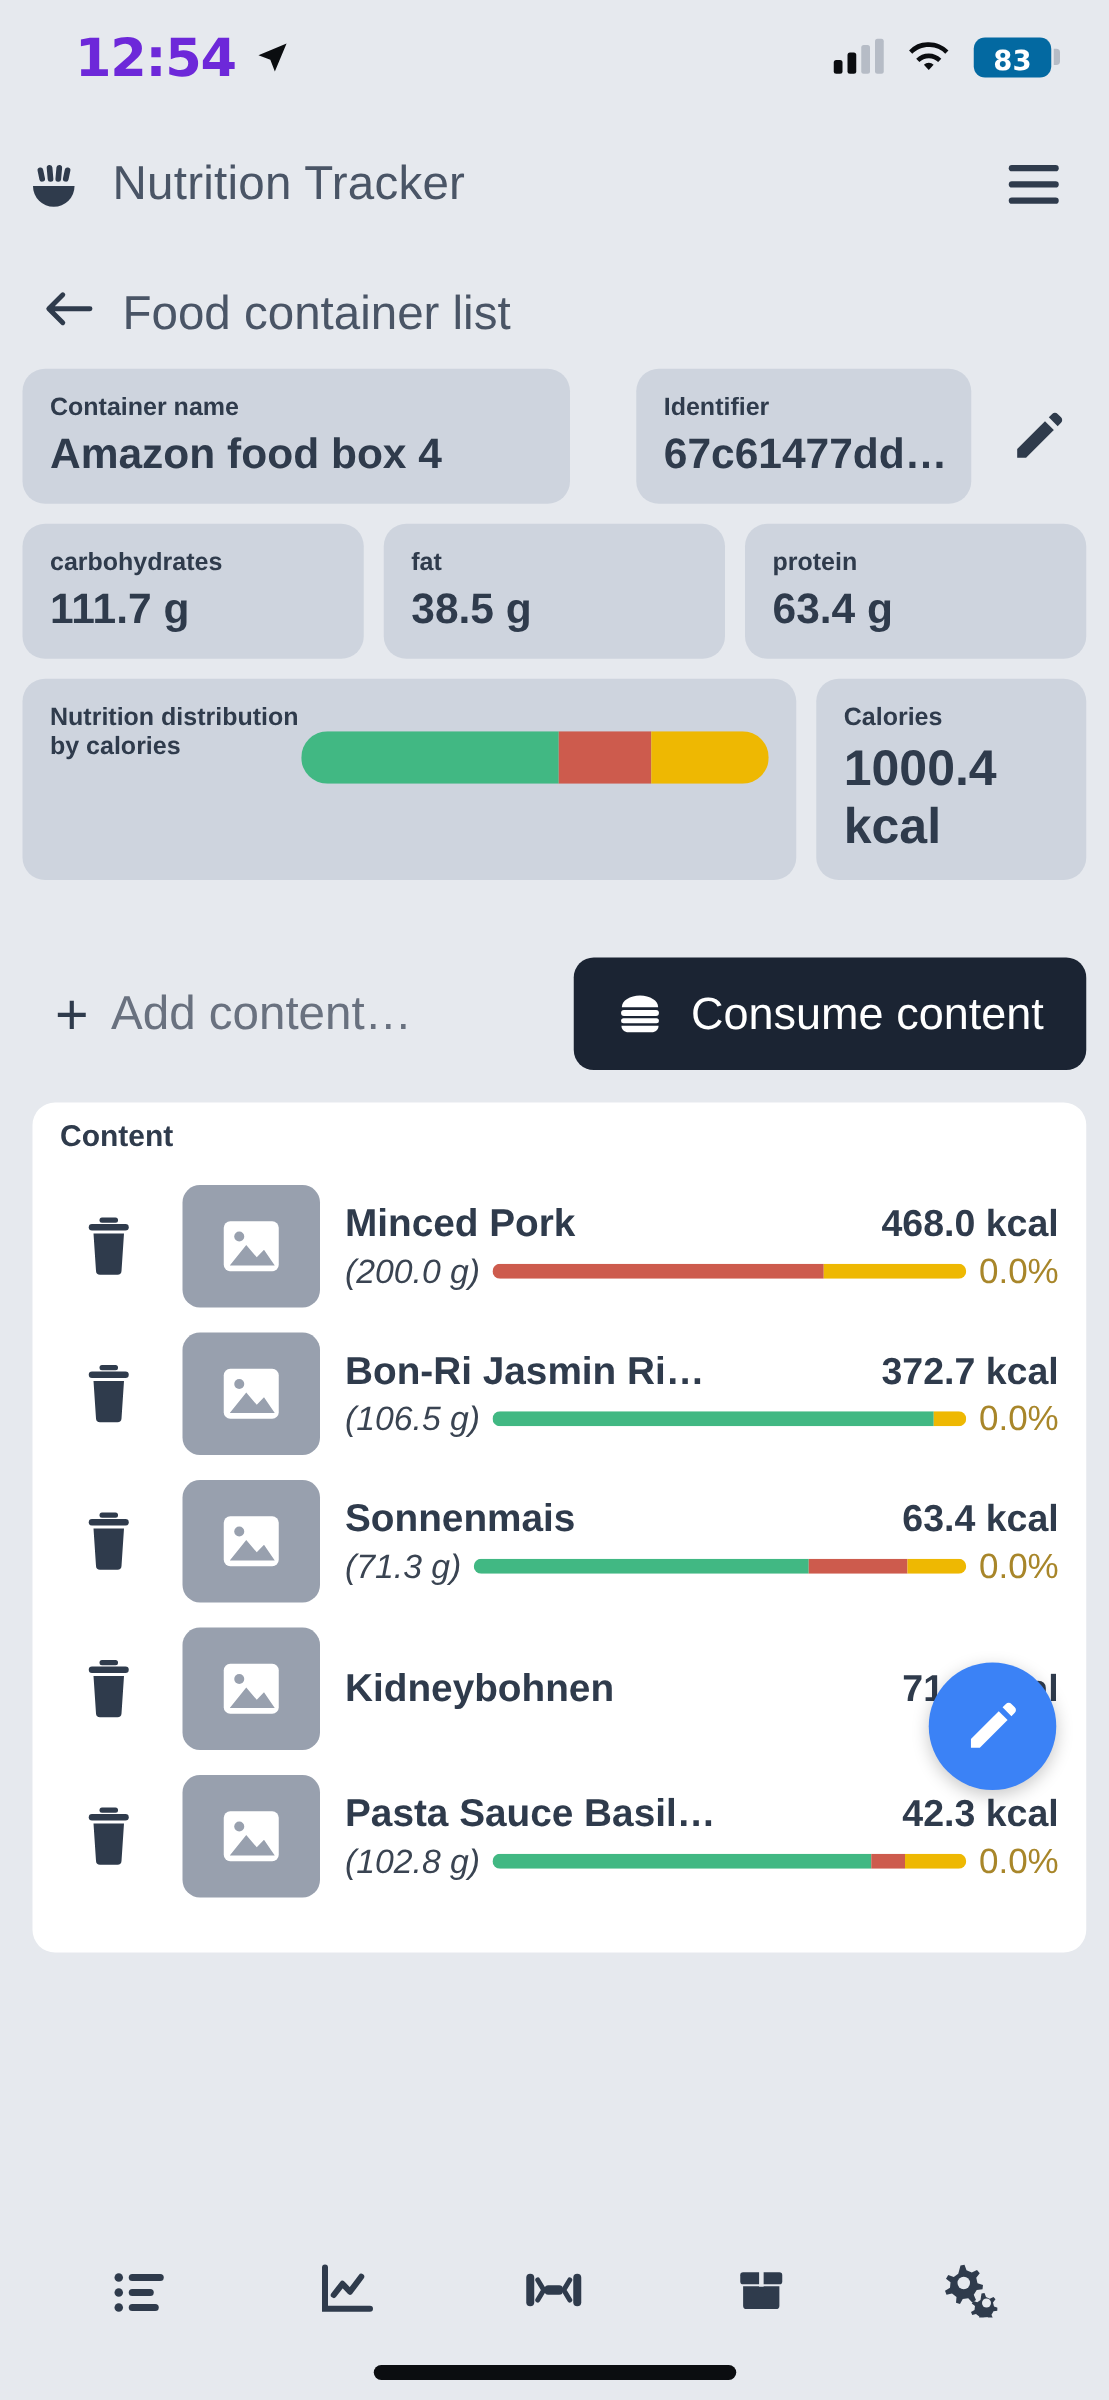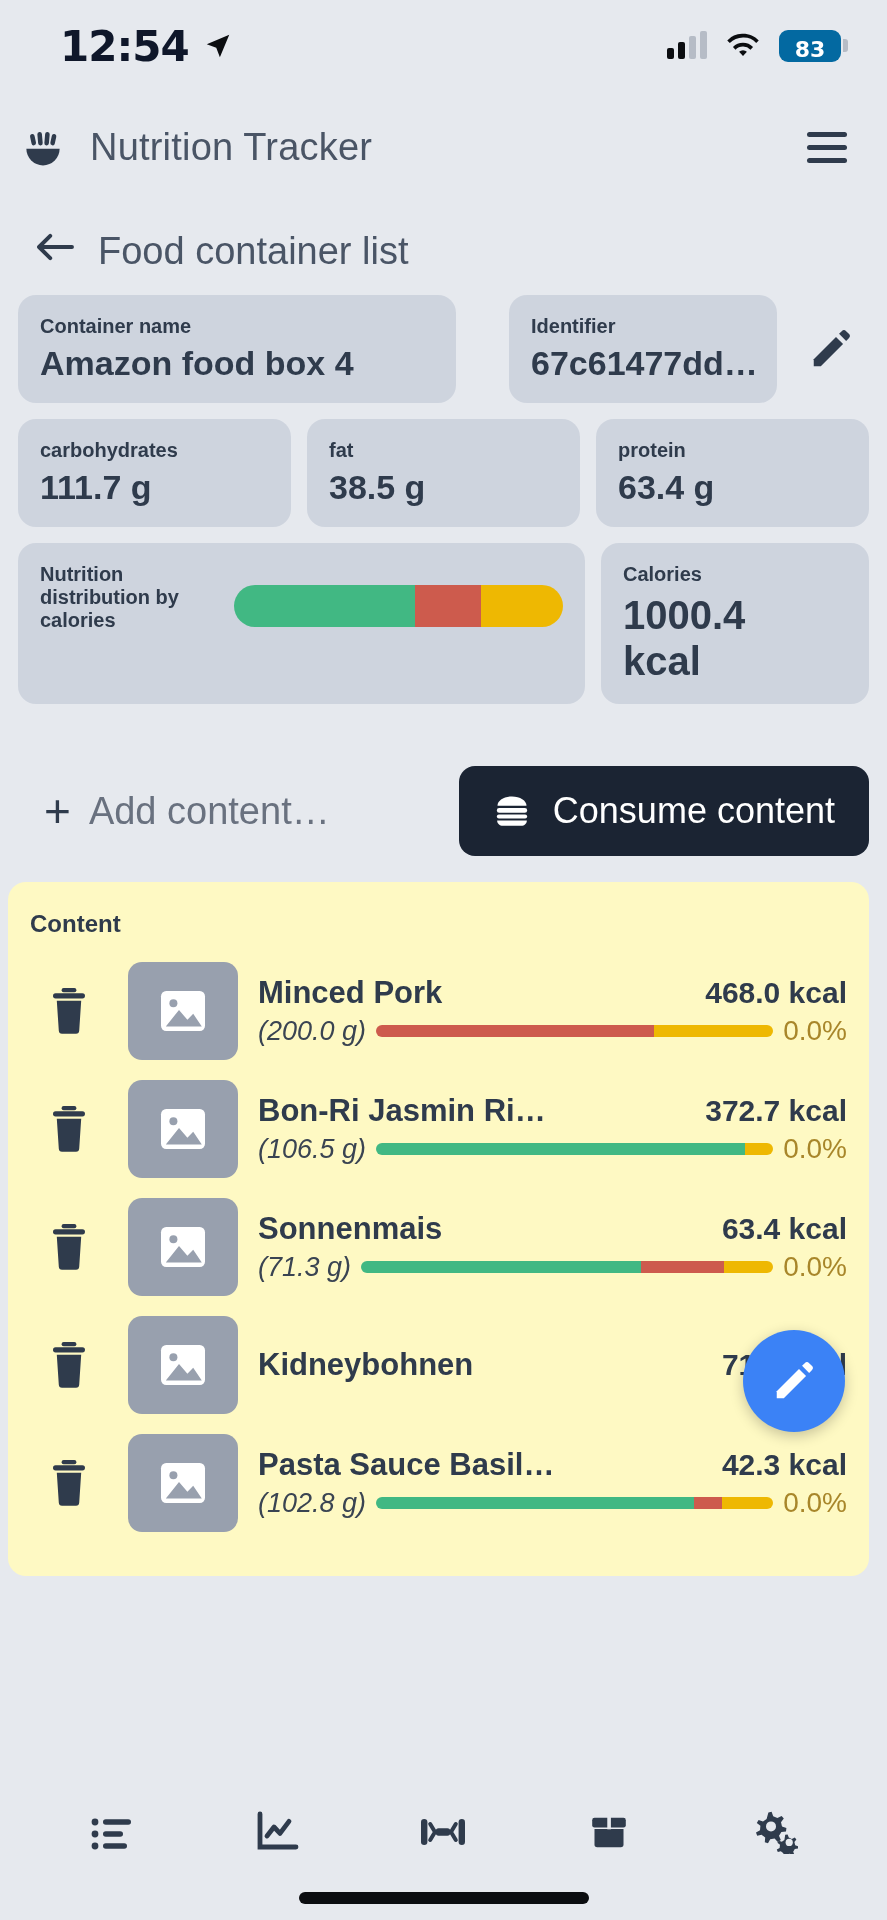--- a/index.html
+++ b/index.html
@@ -11,21 +11,21 @@
     overflow:hidden;
     position:relative;
   }
 
   
   .statusbar{
     height:92px; display:flex; align-items:center;
     justify-content:space-between; padding:0 46px 0 60px;
   }
   .sb-left{ display:flex; align-items:center; gap:14px; }
-  .sb-time{ font-size:42px; font-weight:700; letter-spacing:-1px; color:#0f172a; font-family:"DejaVu Sans",sans-serif;}
+  .sb-time{ font-size:42px; font-weight:700; letter-spacing:-1px; color:#6d28d9; font-family:"DejaVu Sans",sans-serif;}
   .sb-right{ display:flex; align-items:center; gap:18px; }
   .bars{ display:flex; align-items:flex-end; gap:4px; height:26px;}
   .bars i{ display:block; width:7px; background:#0b0d10; border-radius:2px;}
   .bars i:nth-child(1){height:11px;}
   .bars i:nth-child(2){height:17px;}
   .bars i:nth-child(3){height:23px; background:#b6bcc6;}
   .bars i:nth-child(4){height:28px; background:#b6bcc6;}
   .battery{
     width:62px;height:32px;border-radius:9px;background:#0369a1;
     display:flex;align-items:flex-end;justify-content:center;position:relative;
@@ -63,21 +63,21 @@
   .card-ident{ width:268px; flex:0 0 auto;margin-left:37px; }
   .edit-btn{
     width:76px;flex:0 0 auto;display:flex;align-items:center;justify-content:center;
   }
 
   .row-macros{ margin-top:16px; }
   .row-macros .card{ flex:1; }
 
   .row-dist{ margin-top:16px; align-items:stretch; }
   .card-dist{ flex:1 1 auto; display:flex; flex-direction:row; }
-  .card-cal{ width:268px; flex:0 0 auto; }
+  .card-cal{ width:216px; flex:0 0 auto; }
   .card-cal .v{ font-size:40px; }
 
   .distbar{
     margin-top:22px;height:42px;border-radius:21px;overflow:hidden;display:flex;width:100%;
   }
   .distbar span{ display:block; height:100%; }
 
   
   .actions{
     display:flex;align-items:center;gap:12px;padding:62px 18px 0 18px;justify-content:flex-end;
@@ -88,21 +88,21 @@
     margin-right:auto;
   }
   .add-btn .plus{ font-size:46px; font-weight:400; color:#2f3b4c; line-height:.8;}
   .consume-btn{
     display:flex;align-items:center;gap:22px;background:#1b2433;color:#fff;
     border-radius:16px;padding:24px 34px;font-size:36px;border:none;font-family:inherit;
   }
 
   
   .content-panel{
-    margin:26px 18px 0 8px;background:#fef9c3;border-radius:18px;padding:28px 22px 34px 22px;
+    margin:26px 18px 0 26px;background:#ffffff;border-radius:18px;padding:14px 22px 34px 22px;
   }
   .content-head{ font-size:24px;font-weight:700;color:#2f3b4c;margin-bottom:14px;}
 
   .item{ display:flex; align-items:center; gap:20px; padding:10px 0; }
   .trash{ width:78px; flex:0 0 auto; display:flex;justify-content:center;align-items:center;}
   .thumb{
     width:110px;height:98px;flex:0 0 auto;background:#98a0ae;border-radius:14px;
     display:flex;align-items:center;justify-content:center;
   }
   .item-body{ flex:1 1 auto; min-width:0; }

